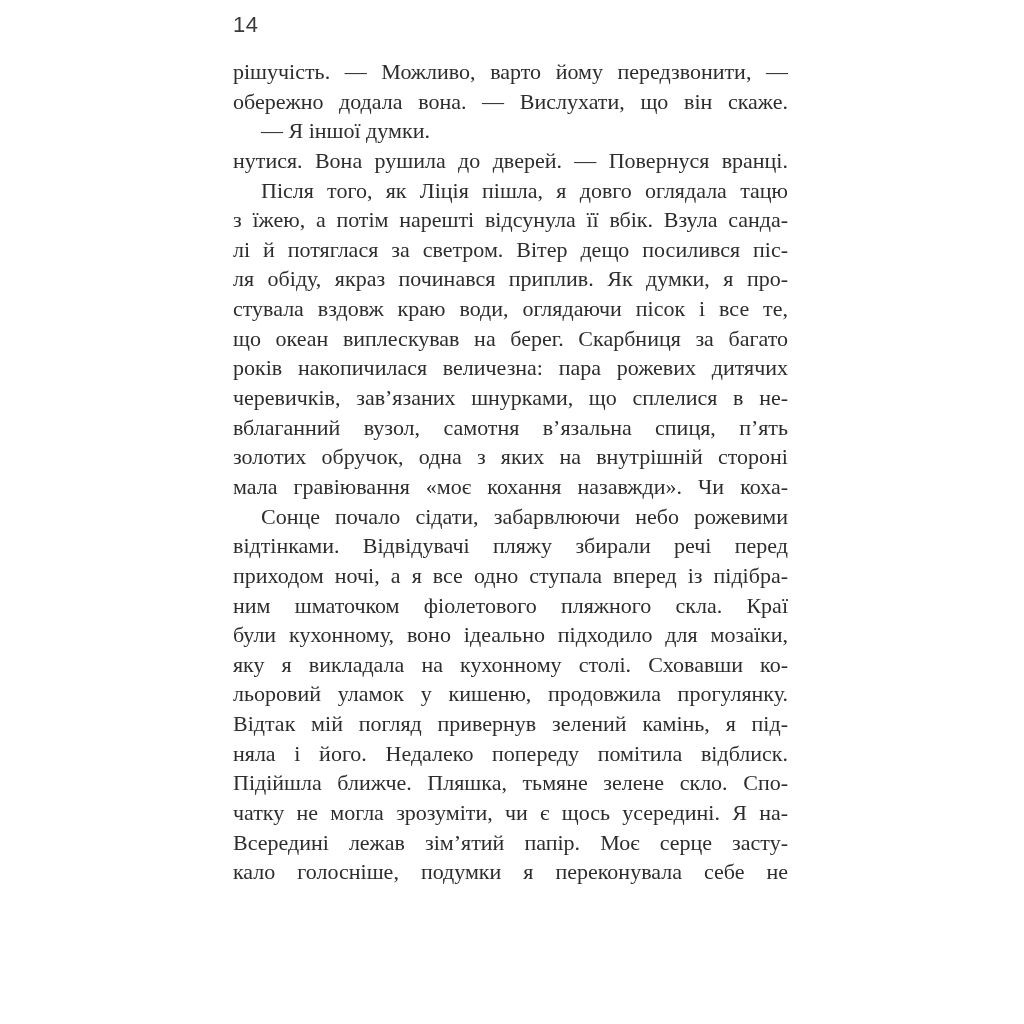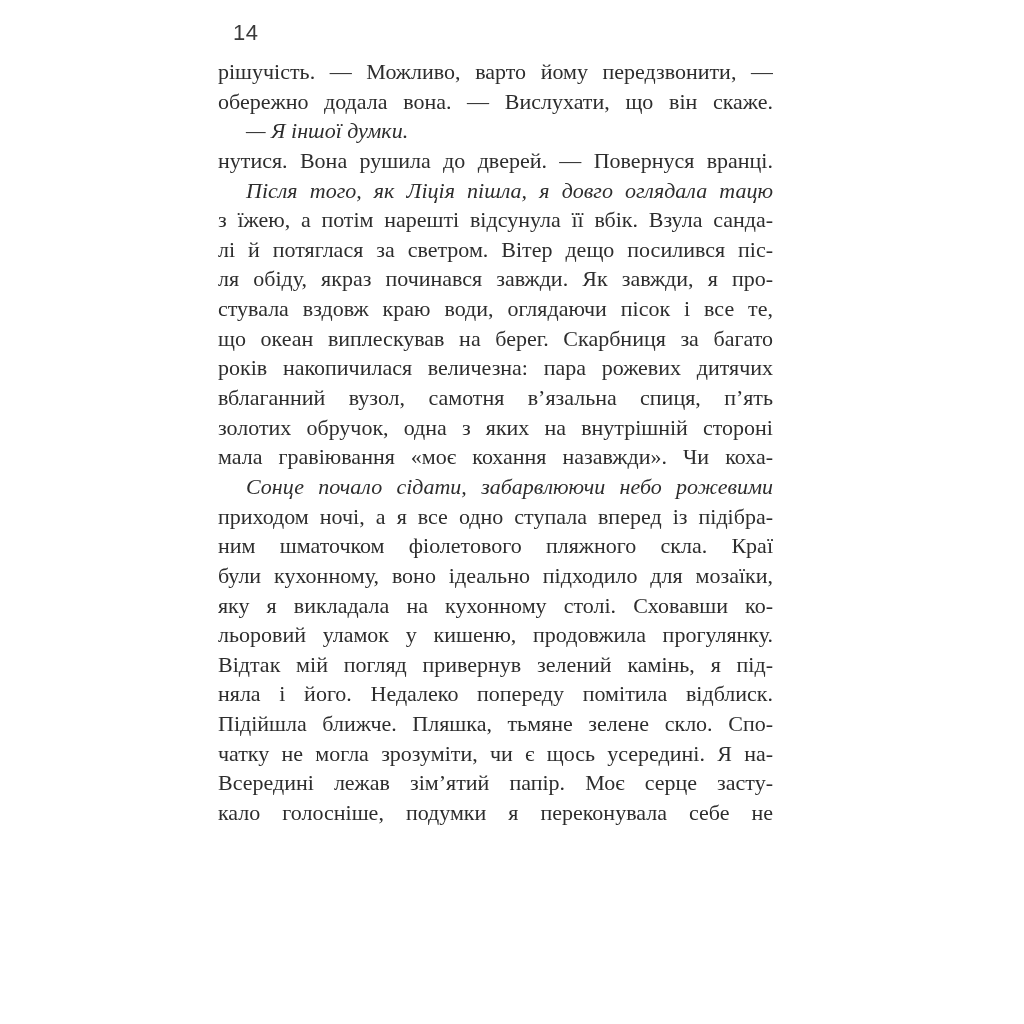--- a/index.html
+++ b/index.html
@@ -12,76 +12,77 @@
   }
   .book-page {
     position: relative;
     width: 1024px;
     height: 1024px;
     background: #ffffff;
   }
   .page-number {
     position: absolute;
     left: 233px;
-    top: 20px;
+    top: 12px;
     font-family: "Liberation Sans", sans-serif;
     font-size: 22px;
     font-weight: 500;
     color: #3a3a3a;
     letter-spacing: 0.5px;
   }
   .text-block {
     position: absolute;
-    left: 218px;
+    left: 233px;
     top: 57px;
     width: 555px;
     font-family: "Liberation Serif", "DejaVu Serif", serif;
     font-size: 22px;
     color: #2d2d2d;
   }
   .line {
     height: 29.65px;
     line-height: 29.65px;
     text-align: justify;
     text-align-last: justify;
     -moz-text-align-last: justify;
     white-space: nowrap-none; 
     overflow: hidden;
     box-sizing: border-box;
   }
   .line.indent {
     padding-left: 28px;
-    font-style: italic;
   }
   .line.end {
     text-align-last: left;
     -moz-text-align-last: left;
   }
 </style>
 </head>
 <body>
 
 <div class="book-page">
   <div class="page-number">14</div>
   <div class="text-block">
       <div class="line">рішучість. — Можливо, варто йому передзвонити, —</div>
       <div class="line">обережно додала вона. — Вислухати, що він скаже.</div>
       <div class="line indent end">— Я іншої думки.</div>
       <div class="line">нутися. Вона рушила до дверей. — Повернуся вранці.</div>
       <div class="line indent">Після того, як Ліція пішла, я довго оглядала тацю</div>
       <div class="line">з їжею, а потім нарешті відсунула її вбік. Взула санда-</div>
       <div class="line">лі й потяглася за светром. Вітер дещо посилився піс-</div>
-      <div class="line">ля обіду, якраз починався завжди. Як завжди, я про-</div>
+      <div class="line">ля обіду, якраз починався приплив. Як думки, я про-</div>
       <div class="line">стувала вздовж краю води, оглядаючи пісок і все те,</div>
       <div class="line">що океан виплескував на берег. Скарбниця за багато</div>
       <div class="line">років накопичилася величезна: пара рожевих дитячих</div>
+      <div class="line">черевичків, зав’язаних шнурками, що сплелися в не-</div>
       <div class="line">вблаганний вузол, самотня в’язальна спиця, п’ять</div>
       <div class="line">золотих обручок, одна з яких на внутрішній стороні</div>
       <div class="line">мала гравіювання «моє кохання назавжди». Чи коха-</div>
       <div class="line indent">Сонце почало сідати, забарвлюючи небо рожевими</div>
+      <div class="line">відтінками. Відвідувачі пляжу збирали речі перед</div>
       <div class="line">приходом ночі, а я все одно ступала вперед із підібра-</div>
       <div class="line">ним шматочком фіолетового пляжного скла. Краї</div>
       <div class="line">були кухонному, воно ідеально підходило для мозаїки,</div>
       <div class="line">яку я викладала на кухонному столі. Сховавши ко-</div>
       <div class="line">льоровий уламок у кишеню, продовжила прогулянку.</div>
       <div class="line">Відтак мій погляд привернув зелений камінь, я під-</div>
       <div class="line">няла і його. Недалеко попереду помітила відблиск.</div>
       <div class="line">Підійшла ближче. Пляшка, тьмяне зелене скло. Спо-</div>
       <div class="line">чатку не могла зрозуміти, чи є щось усередині. Я на-</div>
       <div class="line">Всередині лежав зім’ятий папір. Моє серце засту-</div>

